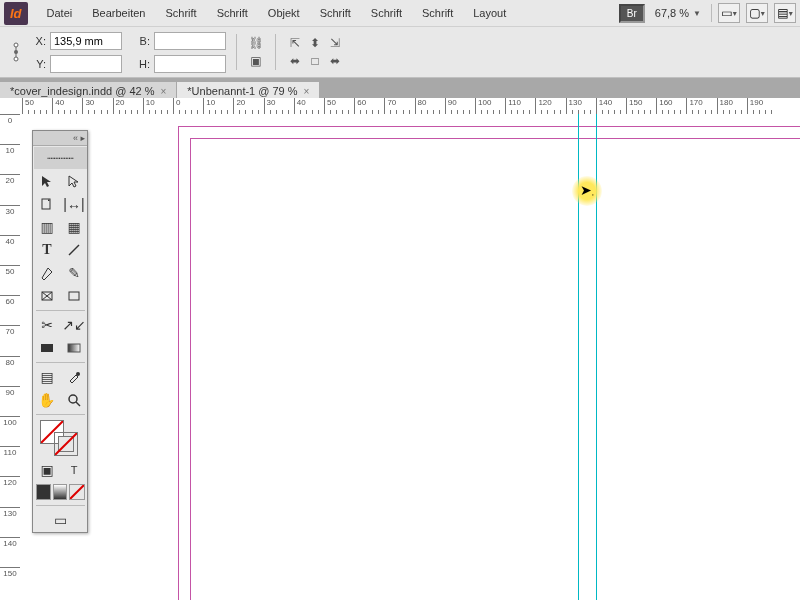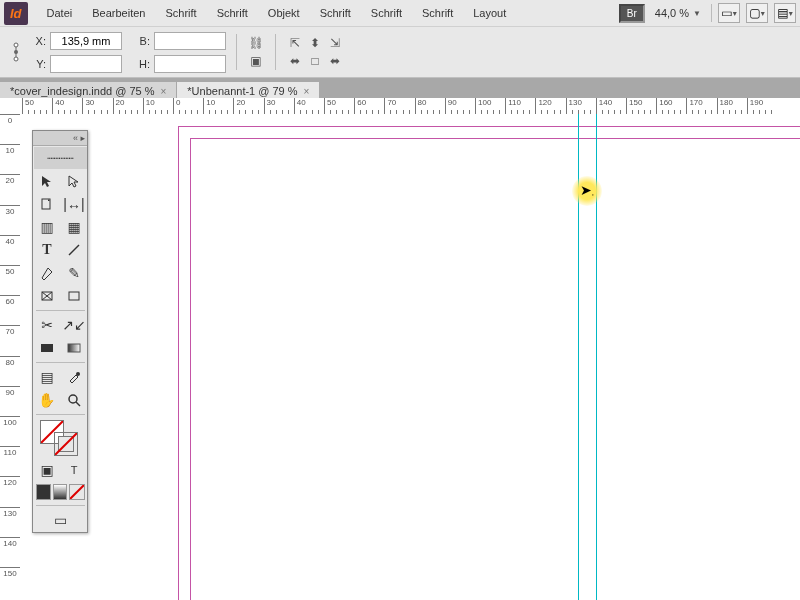--- a/index.html
+++ b/index.html
@@ -89,21 +89,20 @@
     align-items: center;
   }
   .xy-label { text-align: right; padding-right: 2px; color: #333;}
   .xy-input {
     height: 18px;
     border: 1px solid #aaa;
     background: #fff;
     padding: 0 3px;
     font-size: 11px;
     box-sizing: border-box;
-    text-align: center;
   }
   .sep { width:1px; height:36px; background:#bbb; margin: 0 6px;}
   .small-btn {
     width: 18px; height: 16px;
     display:flex; align-items:center; justify-content:center;
     font-size: 12px; color:#555;
   }
   .tabbar {
     background: #a8a8a8;
     height: 22px;
@@ -278,21 +277,21 @@
   <div class="menu-item">Schrift</div>
   <div class="menu-item">Schrift</div>
   <div class="menu-item">Objekt</div>
   <div class="menu-item">Schrift</div>
   <div class="menu-item">Schrift</div>
   <div class="menu-item">Schrift</div>
   <div class="menu-item">Layout</div>
   <div class="menubar-right">
     <div class="br-badge">Br</div>
     <div class="zoom-drop">
-      <span>44,0 %</span>
+      <span>67,8 %</span>
       <span class="chev">▼</span>
     </div>
     <div style="width:1px;height:18px;background:#bbb"></div>
     <div class="mini-icon">▭<span class="chev">▾</span></div>
     <div class="mini-icon">▢<span class="chev">▾</span></div>
     <div class="mini-icon">▤<span class="chev">▾</span></div>
   </div>
 </div>
 
 <div class="control-bar">
@@ -327,21 +326,21 @@
     <div class="small-btn">⬍</div>
     <div class="small-btn">⇲</div>
     <div class="small-btn">⬌</div>
     <div class="small-btn">□</div>
     <div class="small-btn">⬌</div>
   </div>
 </div>
 
 <div class="tabbar">
   <div class="tab">
-    <span>*cover_indesign.indd @ 75 %</span>
+    <span>*cover_indesign.indd @ 42 %</span>
     <span class="tab-close">×</span>
   </div>
   <div class="tab active">
     <span>*Unbenannt-1 @ 79 %</span>
     <span class="tab-close">×</span>
   </div>
 </div>
 
 <div class="ruler-corner"></div>
 <div class="ruler-h" id="rh">

